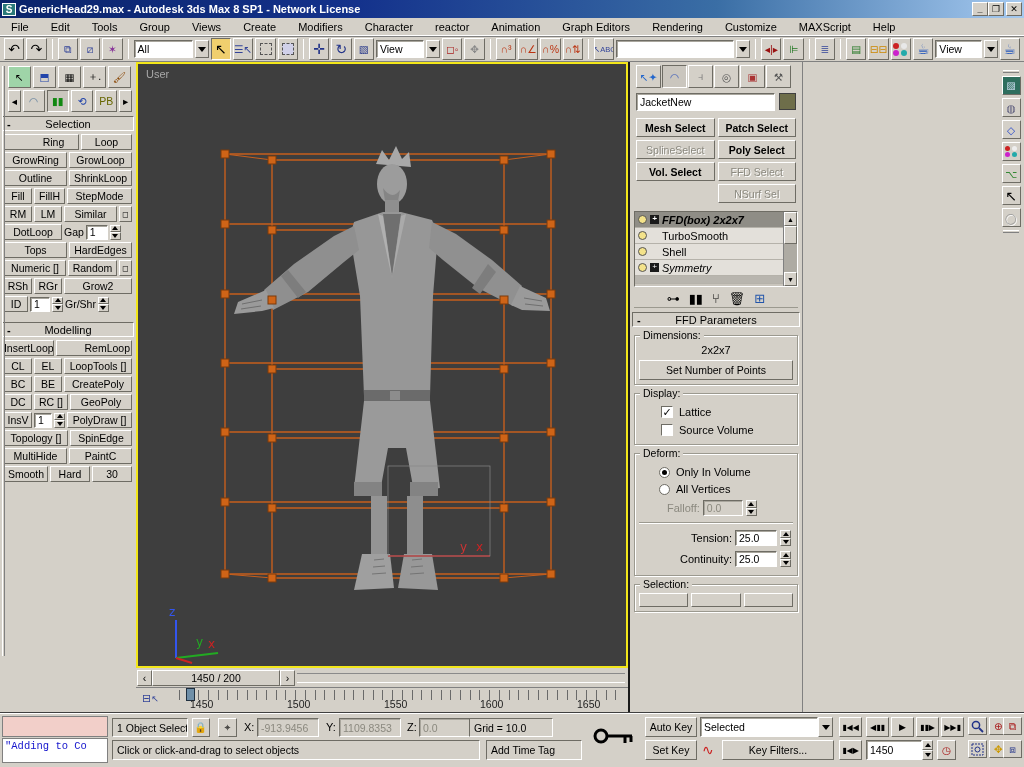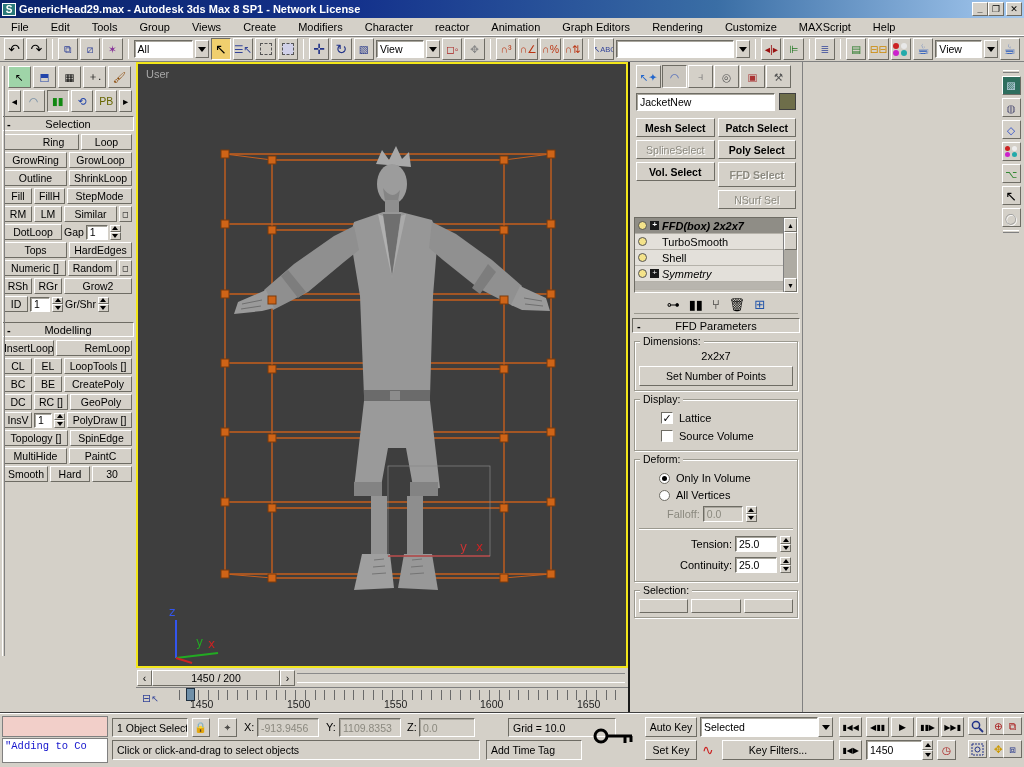--- a/index.html
+++ b/index.html
@@ -490,21 +490,21 @@
     <div style="display:flex;gap:4px;padding:3px 6px;">
       <span class="field" style="flex:1;height:18px;">JacketNew</span>
       <span style="width:17px;height:17px;background:#6e6e4a;border:1px solid #404040;"></span>
     </div>
     <div style="display:grid;grid-template-columns:1fr 1fr;gap:3px;padding:4px 6px;">
       <span class="btn" style="height:19px;font-weight:bold;">Mesh Select</span>
       <span class="btn" style="height:19px;font-weight:bold;">Patch Select</span>
       <span class="btn disabled" style="height:19px;">SplineSelect</span>
       <span class="btn" style="height:19px;font-weight:bold;">Poly Select</span>
       <span class="btn" style="height:19px;font-weight:bold;">Vol. Select</span>
-      <span class="btn disabled" style="height:25px;font-weight:bold;">FFD Select</span>
+      <span class="btn disabled" style="height:19px;">FFD Select</span>
       <span></span>
       <span class="btn disabled" style="height:19px;">NSurf Sel</span>
     </div>
 
     <div id="stack">
       <div class="rows">
         <div class="srow sel">
           <span class="bulb"></span>
           <span class="plus">+</span>
           <span>FFD(box) 2x2x7</span>
@@ -643,21 +643,21 @@
 
   <div class="abs stat" style="left:112px;top:5px;width:76px;height:19px;">1 Object Selected</div>
   <span class="btn abs" style="left:192px;top:5px;width:18px;height:19px;">🔒</span>
   <span class="btn abs" style="left:218px;top:5px;width:19px;height:19px;">⌖</span>
   <span class="abs" style="left:244px;top:8px;">X:</span>
   <div class="abs field gray" style="left:257px;top:5px;width:62px;height:19px;">-913.9456</div>
   <span class="abs" style="left:326px;top:8px;">Y:</span>
   <div class="abs field gray" style="left:339px;top:5px;width:62px;height:19px;">1109.8353</div>
   <span class="abs" style="left:407px;top:8px;">Z:</span>
   <div class="abs field gray" style="left:419px;top:5px;width:56px;height:19px;">0.0</div>
-  <div class="abs stat" style="left:508px;top:5px;width:108px;height:19px;">Grid = 10.0</div>
+  <div class="abs stat" style="left:469px;top:5px;width:84px;height:19px;">Grid = 10.0</div>
 
   <span class="abs" style="left:592px;top:8px;">
     <svg width="44" height="30" viewBox="0 0 44 30">
         <circle cx="9" cy="15" r="6" fill="none" stroke="#000" stroke-width="3"></circle>
       <line x1="15" y1="15" x2="40" y2="15" stroke="#000" stroke-width="3"></line>
       <line x1="33" y1="15" x2="33" y2="22" stroke="#000" stroke-width="3"></line>
       <line x1="39" y1="15" x2="39" y2="21" stroke="#000" stroke-width="3"></line>
       </svg></span>
 
   <span class="btn abs" style="left:645px;top:4px;width:52px;height:20px;">Auto Key</span>

